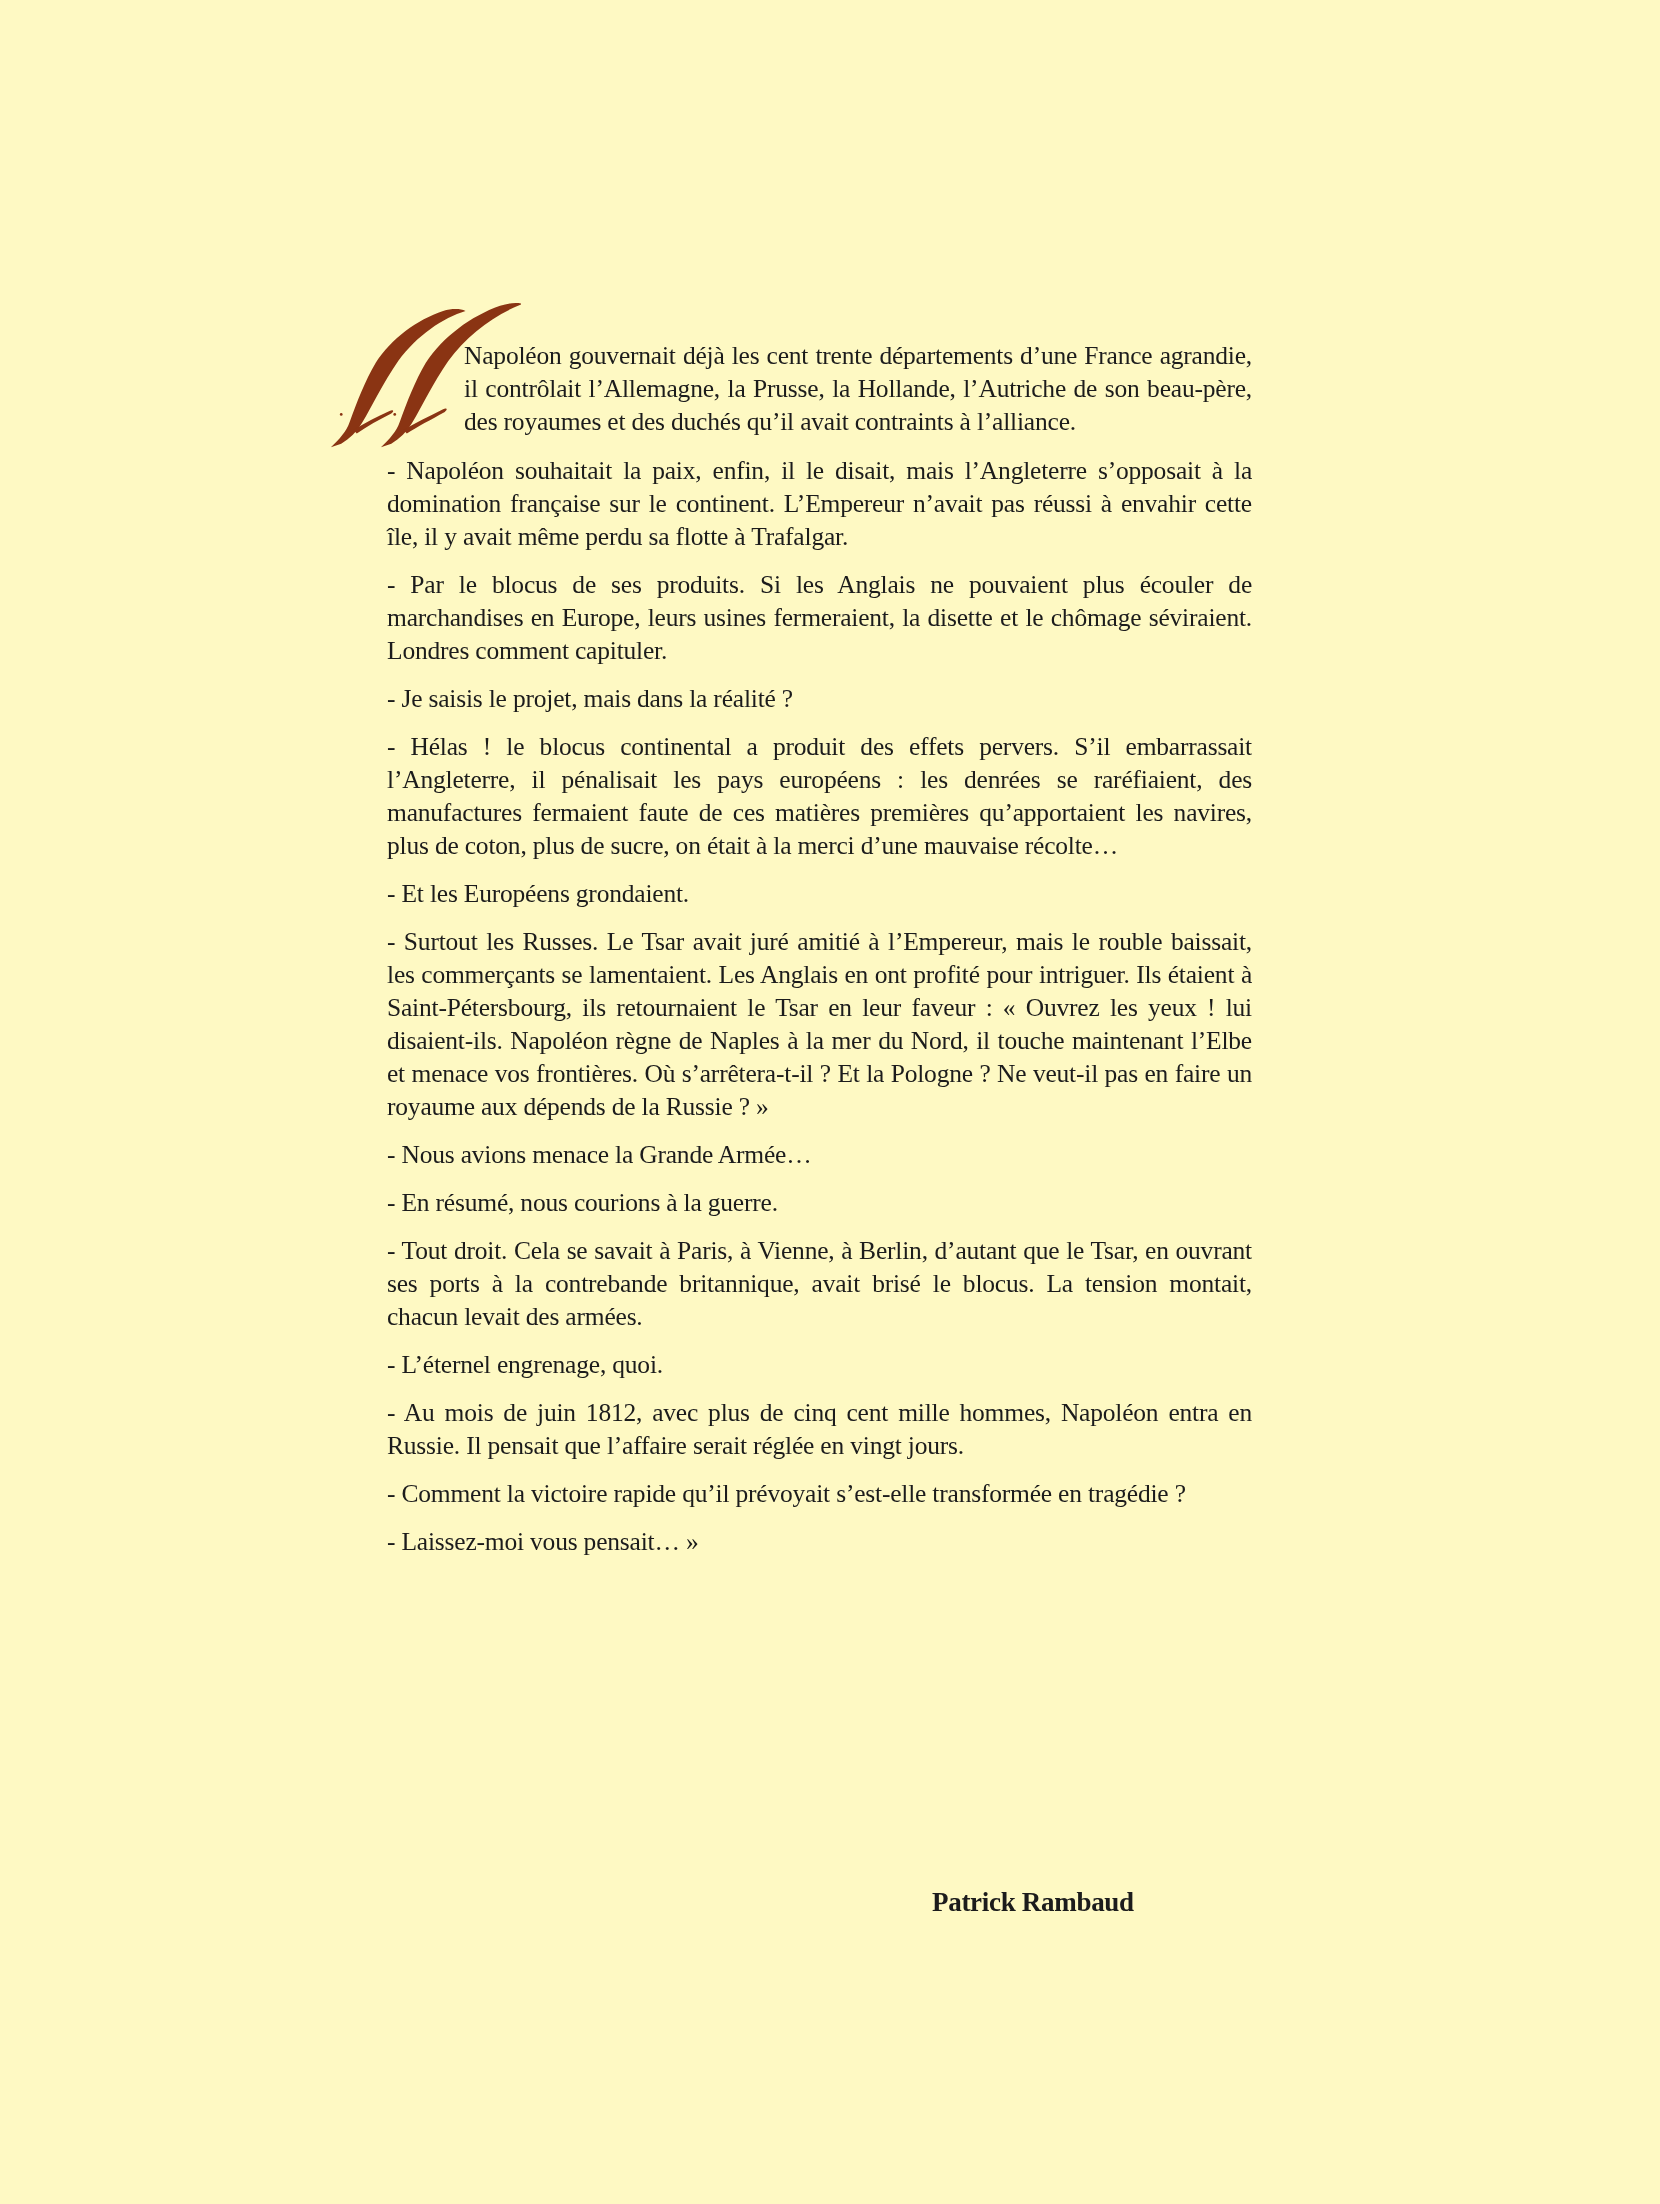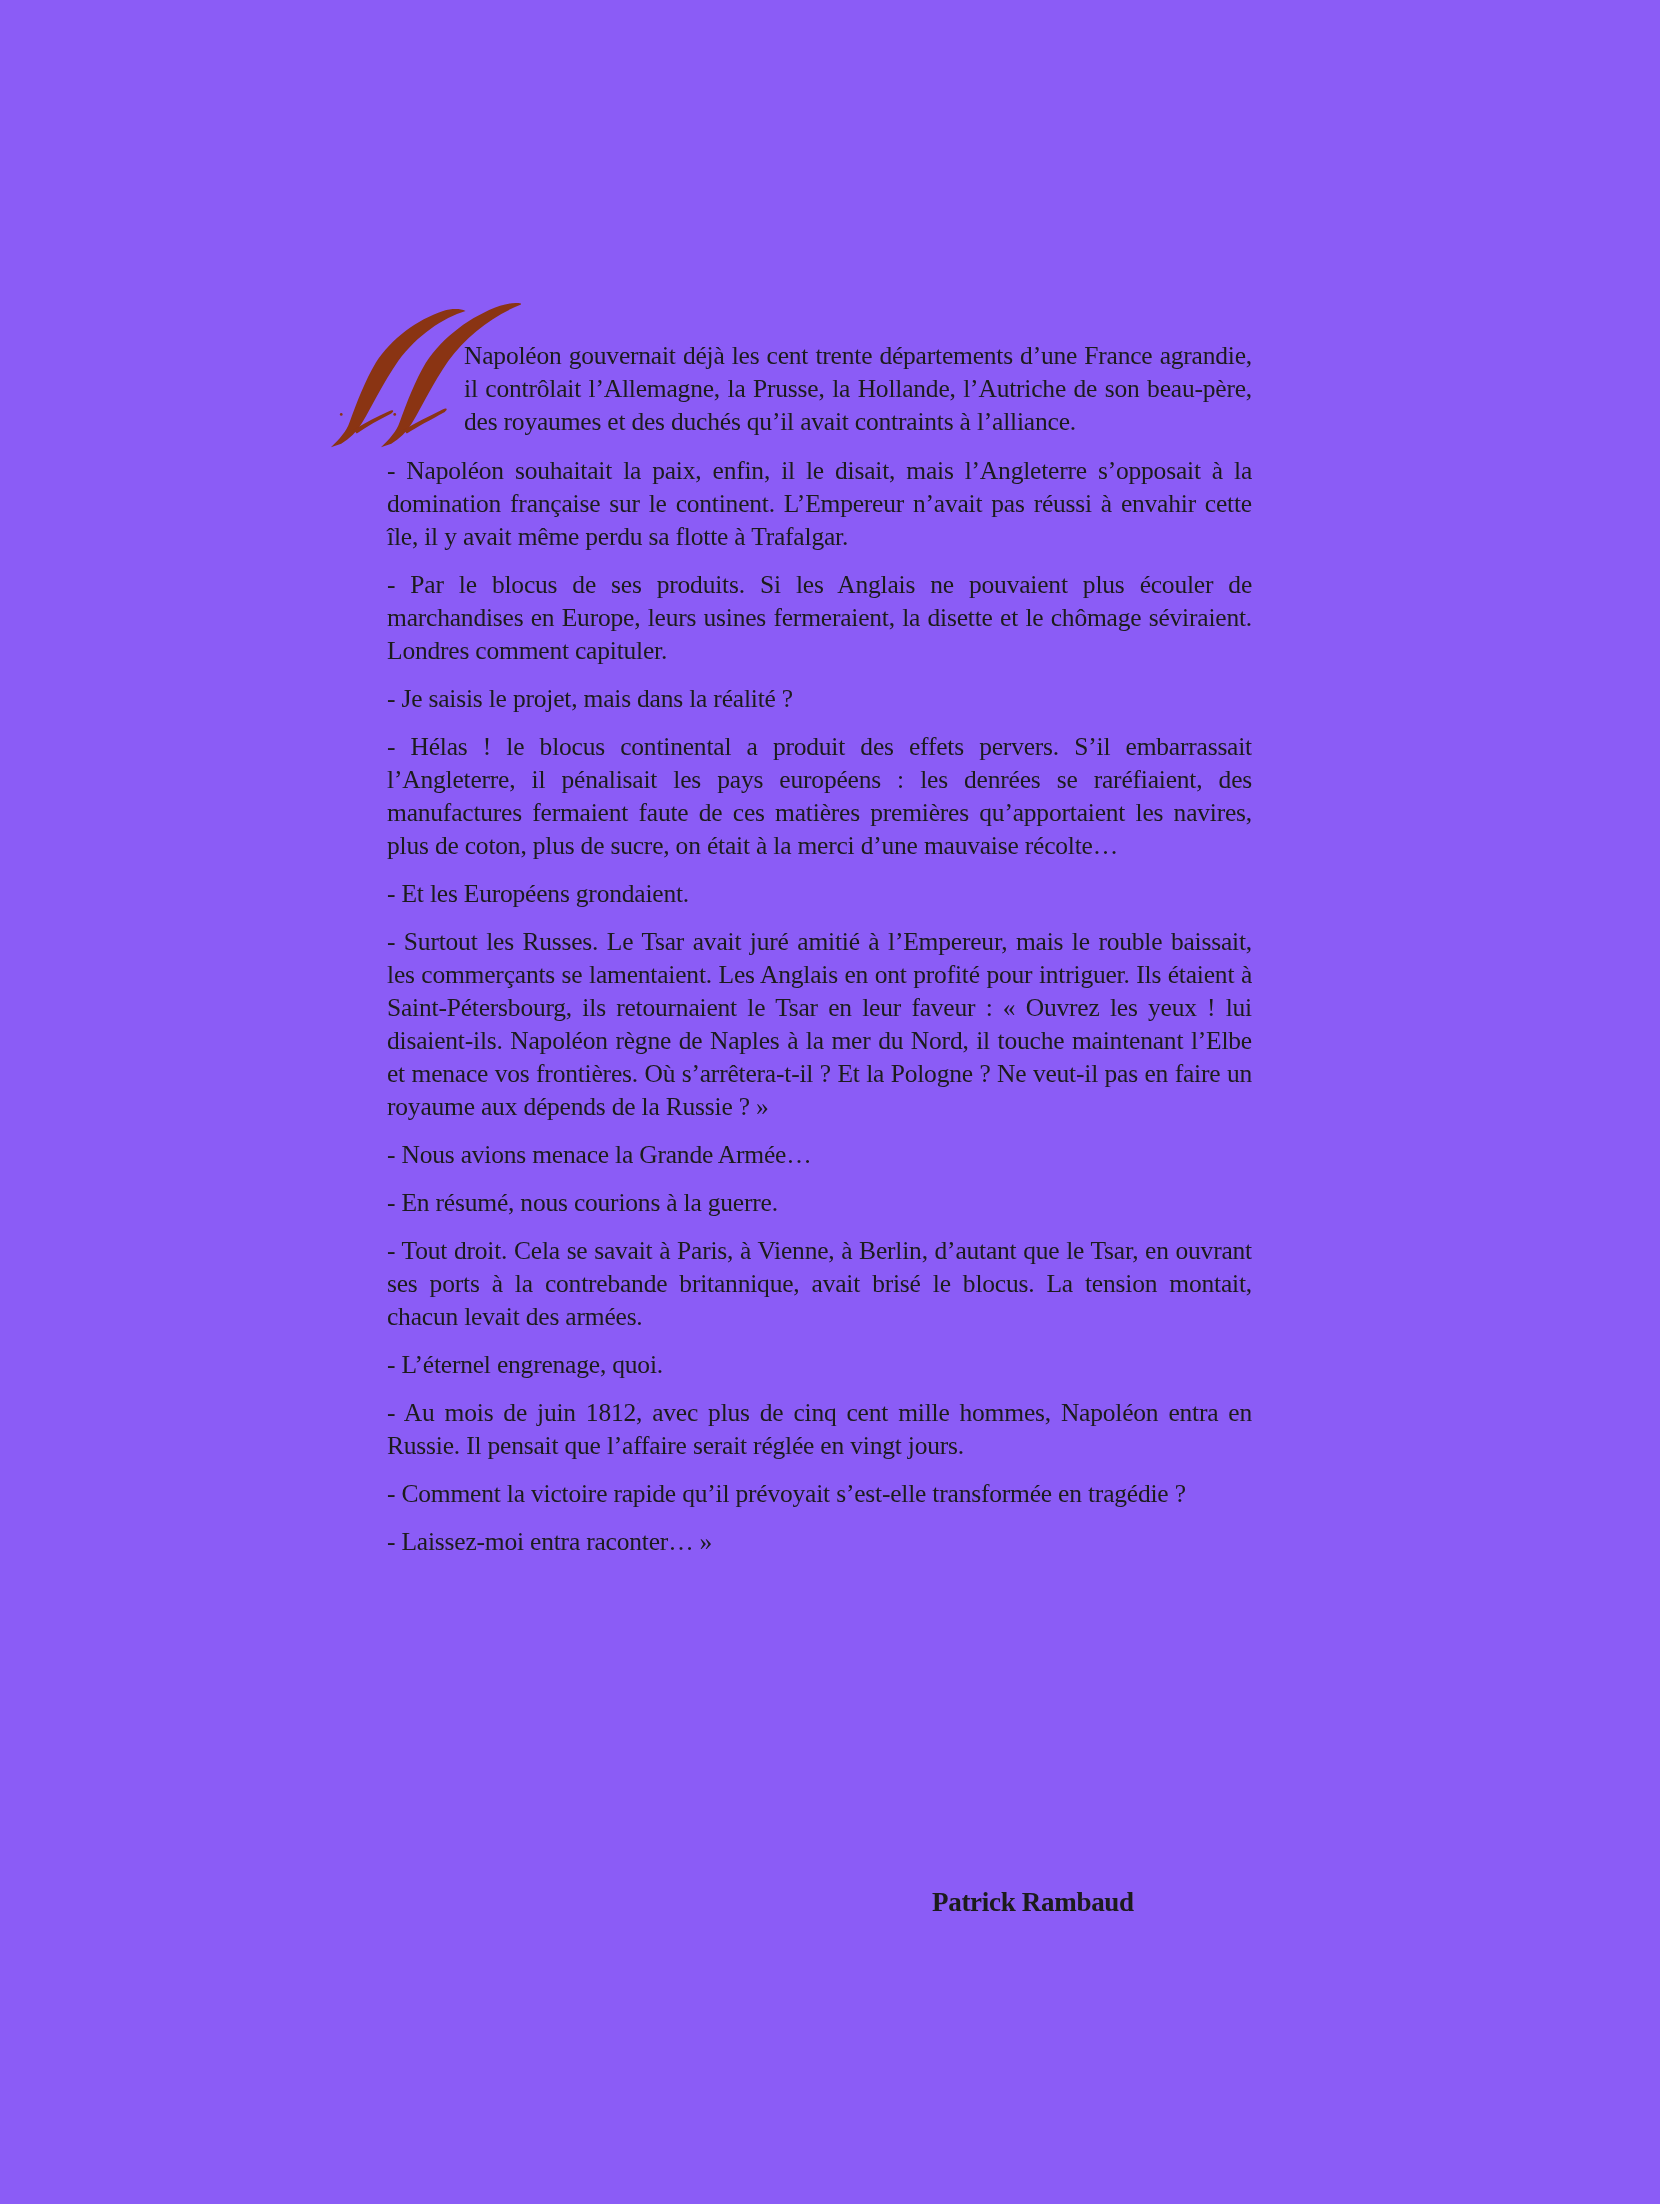--- a/index.html
+++ b/index.html
@@ -11,21 +11,21 @@
       width: 1660px;
       height: 2204px;
       position: relative;
       overflow: hidden;
     }
     .page {
       position: absolute;
       left: 0; top: 0;
       width: 1660px;
       height: 2204px;
-      background: #8b5cf6;
+      background: #fef9c3;
     }
     .quote-mark {
       position: absolute;
       left: 322px;
       top: 285px;
       width: 199px;
       height: 164px;
     }
     .text-block {
       position: absolute;
@@ -87,19 +87,19 @@
     <p class="last-line-left">- Je saisis le projet, mais dans la réalité ?</p>
     <p class="last-line-left">- Hélas ! le blocus continental a produit des effets pervers. S’il embarrassait l’Angleterre, il pénalisait les pays européens : les denrées se raréfiaient, des manufactures fermaient faute de ces matières premières qu’apportaient les navires, plus de coton, plus de sucre, on était à la merci d’une mauvaise récolte…</p>
     <p class="last-line-left">- Et les Européens grondaient.</p>
     <p class="last-line-left">- Surtout les Russes. Le Tsar avait juré amitié à l’Empereur, mais le rouble baissait, les commerçants se lamentaient. Les Anglais en ont profité pour intriguer. Ils étaient à Saint-Pétersbourg, ils retournaient le Tsar en leur faveur : « Ouvrez les yeux ! lui disaient-ils. Napoléon règne de Naples à la mer du Nord, il touche maintenant l’Elbe et menace vos frontières. Où s’arrêtera-t-il ? Et la Pologne ? Ne veut-il pas en faire un royaume aux dépends de la Russie ? »</p>
     <p class="last-line-left">- Nous avions menace la Grande Armée…</p>
     <p class="last-line-left">- En résumé, nous courions à la guerre.</p>
     <p class="last-line-left">- Tout droit. Cela se savait à Paris, à Vienne, à Berlin, d’autant que le Tsar, en ouvrant ses ports à la contrebande britannique, avait brisé le blocus. La tension montait, chacun levait des armées.</p>
     <p class="last-line-left">- L’éternel engrenage, quoi.</p>
     <p class="last-line-left">- Au mois de juin 1812, avec plus de cinq cent mille hommes, Napoléon entra en Russie. Il pensait que l’affaire serait réglée en vingt jours.</p>
     <p class="last-line-left">- Comment la victoire rapide qu’il prévoyait s’est-elle transformée en tragédie ?</p>
-    <p class="last-line-left">- Laissez-moi entra raconter… »</p>
+    <p class="last-line-left">- Laissez-moi vous pensait… »</p>
   </div>
 
   <div class="signature">Patrick Rambaud</div>
 
 </div>
 
 
 </body></html>

